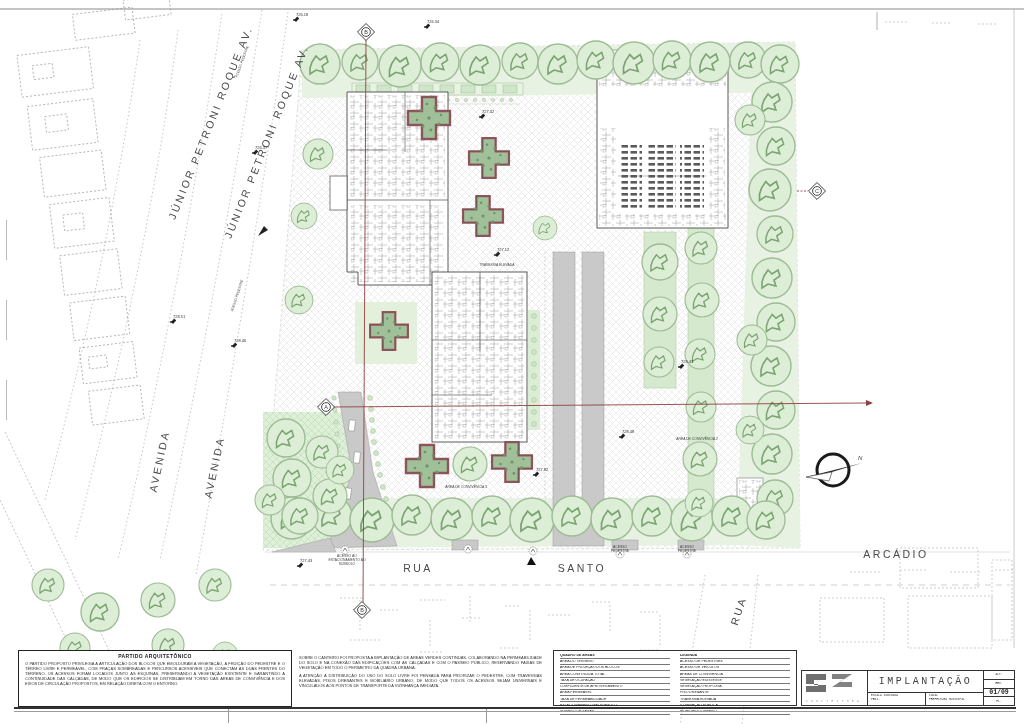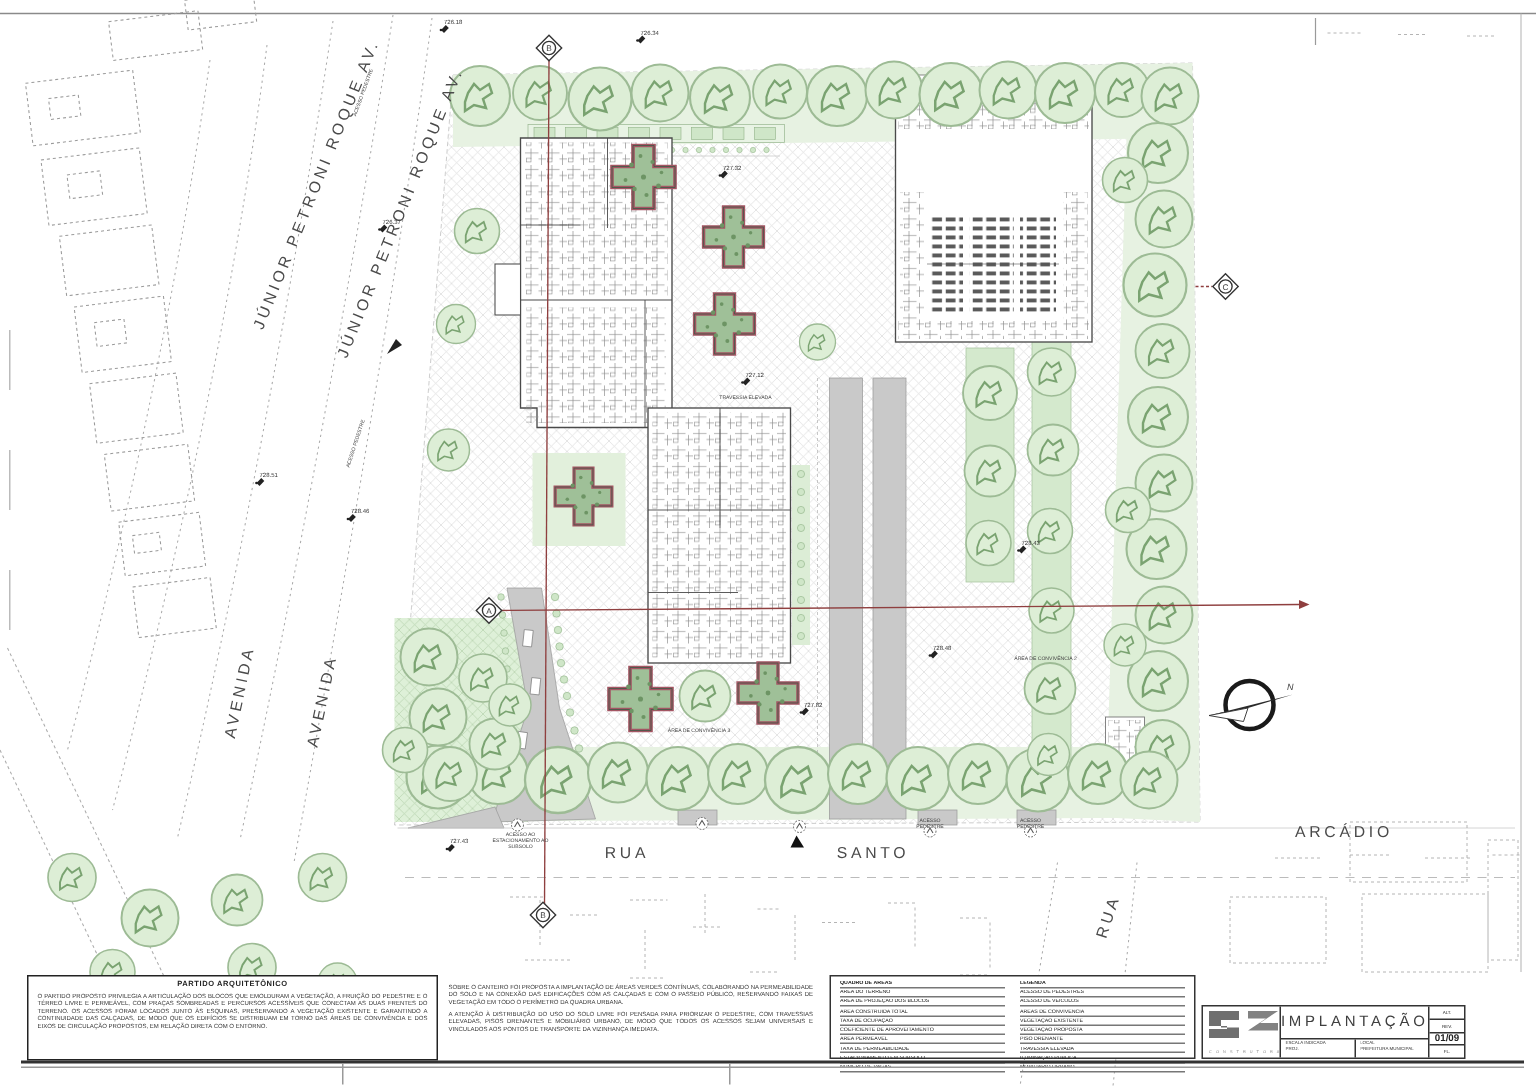--- a/index.html
+++ b/index.html
@@ -17,22 +17,22 @@
   .nb-title{font-size:5px;font-weight:bold;text-align:center;letter-spacing:.4px;margin-bottom:1.5px;}
   .nb-text{font-size:4px;line-height:1.3;text-align:justify;color:#333;}
   .notes-mid{position:absolute;left:299px;top:655px;width:243px;height:50px;box-sizing:border-box;}
   .nm-p{font-size:4px;line-height:1.3;text-align:justify;color:#333;margin:0 0 2px 0;}
   .legend-box{position:absolute;left:553px;top:650px;width:244px;height:56px;border:1px solid #333;
               box-sizing:border-box;display:flex;gap:10px;padding:3px 6px;background:#fff;}
   .lg-col{flex:1;min-width:0;}
   .lg-row{font-size:3.5px;line-height:1.1;border-bottom:.5px solid #777;margin-bottom:1.4px;
           white-space:nowrap;overflow:hidden;color:#222;}
   .lg-row.hd{font-weight:bold;border-bottom-width:.8px;}
-  .tblock{position:absolute;left:801px;top:670px;width:176px;height:36px;border:1px solid #333;
-          box-sizing:border-box;display:flex;background:#fff;}
+  .tblock{position:absolute;left:801px;top:670px;width:214px;height:36px;border:1px solid #333;
+          box-sizing:border-box;display:flex;background:#fff;font-family:Liberation Mono, monospace;}
   .tb-logo{width:66px;border-right:1px solid #333;box-sizing:border-box;position:relative;padding:2px 4px;}
   .tb-logo-cap{position:absolute;left:4px;bottom:2px;width:56px;font-size:2.6px;letter-spacing:1px;
                color:#8a8a8a;white-space:nowrap;overflow:hidden;}
   .tb-mid{flex:1;display:flex;flex-direction:column;border-right:1px solid #333;box-sizing:border-box;}
   .tb-title{flex:1;display:flex;align-items:center;justify-content:center;font-size:10px;
             letter-spacing:2.5px;color:#3f3f3f;border-bottom:1px solid #333;}
   .tb-fields{height:12px;display:flex;}
   .tb-cell{flex:1;padding:1px 3px;box-sizing:border-box;}
   .tb-cell + .tb-cell{border-left:1px solid #333;}
   .tb-lab{font-size:3px;color:#333;line-height:1.2;white-space:nowrap;overflow:hidden;}

